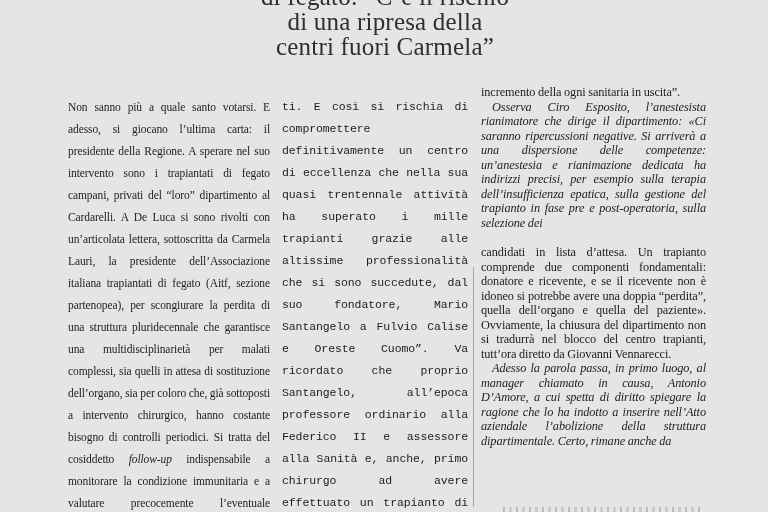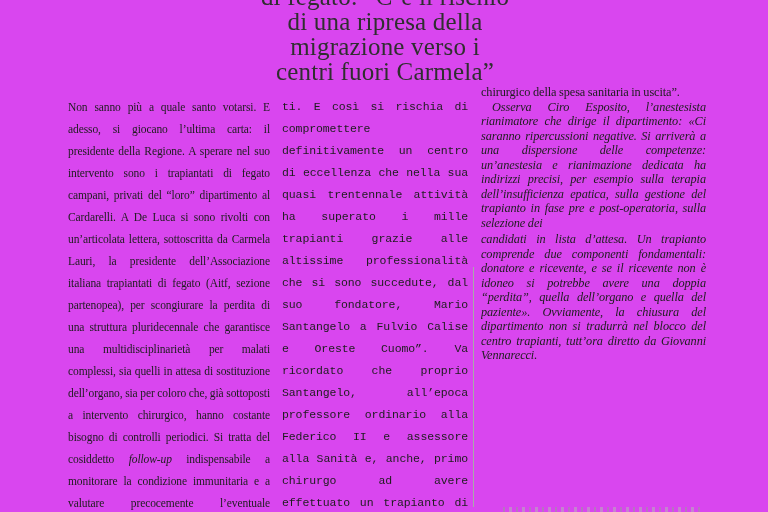--- a/index.html
+++ b/index.html
@@ -3,21 +3,21 @@
 <meta charset="utf-8">
 <style>
   html,body{margin:0;padding:0;}
   body{
     width:768px;height:512px;overflow:hidden;
     background:#ffffff;
     font-family:"Liberation Serif","DejaVu Serif",serif;
   }
   .page{
     position:relative;width:768px;height:512px;overflow:hidden;
-    background:#d946ef;color:#1e1e1e;
+    background:#e5e5e5;color:#1e1e1e;
   }
   
   .headline{
     position:absolute;left:150px;top:-16px;width:470px;
     text-align:center;color:#2f2f2f;
     font-size:25px;line-height:25px;font-weight:400;
     letter-spacing:.2px;
   }
   .headline .hl-line{white-space:nowrap;}
   
@@ -28,21 +28,21 @@
     font-size:11.5px;line-height:22px;
     letter-spacing:-0.1px;
     word-spacing:-0.3px;
     -webkit-hyphens:auto;hyphens:auto;
   }
   .col p{margin:0;}
   .col p.indent{text-indent:11px;font-style:italic;}
   .col1{left:68px;width:202px;}
   .col2{left:282px;width:186px;font-family:Liberation Mono, monospace;}
   .col3{left:481px;width:225px;top:85px;height:427px;font-size:12.3px;line-height:14.5px;}
-  .col3 .section-gap{margin-top:2px;font-style:italic;}
+  .col3 .section-gap{margin-top:15px;}
   .italic{font-style:italic;}
   
   .v-rule{
     position:absolute;left:473px;top:267px;width:1px;height:240px;
     background:#a9a9a9;
   }
   
   .clipped-remnant{
     position:absolute;left:503px;top:507px;width:200px;height:5px;
     overflow:hidden;opacity:.55;
@@ -50,35 +50,35 @@
   }
 </style>
 </head>
 <body>
 
 <div class="page">
 
   <div class="headline">
     <div class="hl-line">di fegato: “C’è il rischio</div>
     <div class="hl-line">di una ripresa della</div>
-    <div class="hl-line">migrazione verso i</div>
     <div class="hl-line">centri fuori Carmela”</div>
   </div>
 
   <div class="col col1">
     <p><span>Non sanno più a quale santo votarsi. E adesso, si giocano l’ultima carta: il presidente della Regione. A sperare nel suo intervento sono i trapiantati di fegato campani, privati del “loro” dipartimento al Cardarelli. A De Luca si sono rivolti con un’articolata lettera, sottoscritta da Carmela Lauri, la presidente dell’Associazione italiana trapiantati di fegato (Aitf, sezione partenopea), per scongiurare la perdita di una struttura pluridecennale che garantisce una multidisciplinarietà per malati complessi, sia quelli in attesa di sostituzione dell’organo, sia per coloro che, già sottoposti a intervento chirurgico, hanno costante bisogno di controlli periodici. Si tratta del cosiddetto </span><span class="italic">follow-up</span><span> indispensabile a monitorare la condizione immunitaria e a valutare precocemente l’eventuale insorgenza di rigetto.</span></p>
   </div>
 
   <div class="col col2">
     <p>ti. E così si rischia di compromettere definitivamente un centro di eccellenza che nella sua quasi trentennale attività ha superato i mille trapianti grazie alle altissime professionalità che si sono succedute, dal suo fondatore, Mario Santangelo a Fulvio Calise e Oreste Cuomo”. Va ricordato che proprio Santangelo, all’epoca professore ordinario alla Federico II e assessore alla Sanità e, anche, primo chirurgo ad avere effettuato un trapianto di fegato nel Sud, fu il promotore dell’istituzione delle strutture dipartimentali. E fu sempre lui a battersi perché il Cardarelli diventasse punto di forza per la disciplina. Al momento, sono più di 1.300 i pazienti trapiantati, oltre a quelli in attesa di trapianto. “Siamo qui a manifestarle le nostre legittime preoccupazioni”, scrive l’associazione sempre rivolgendosi a De Luca, per il timore delle “ripercussioni del provvedimento in via di adozione. Il Dipartimento, costituito da più Unità operative, specifiche e dedicate, è l’unico qualificato in Campania in grado di effettuare il trapianto di fegato”. E se non si dovesse recedere “assisteremmo di si-</p>
   </div>
 
   <div class="col col3">
-    <p>chirurgico della spesa sanitaria in uscita”.</p>
+    <p>incremento della ogni sanitaria in uscita”.</p>
     <p class="indent">Osserva Ciro Esposito, l’anestesista rianimatore che dirige il dipartimento: «Ci saranno ripercussioni negative. Si arriverà a una dispersione delle competenze: un’anestesia e rianimazione dedicata ha indirizzi precisi, per esempio sulla terapia dell’insufficienza epatica, sulla gestione del trapianto in fase pre e post-operatoria, sulla selezione dei</p>
     <p class="section-gap">candidati in lista d’attesa. Un trapianto comprende due componenti fondamentali: donatore e ricevente, e se il ricevente non è idoneo si potrebbe avere una doppia “perdita”, quella dell’organo e quella del paziente». Ovviamente, la chiusura del dipartimento non si tradurrà nel blocco del centro trapianti, tutt’ora diretto da Giovanni Vennarecci.</p>
+    <p class="indent">Adesso la parola passa, in primo luogo, al manager chiamato in causa, Antonio D’Amore, a cui spetta di diritto spiegare la ragione che lo ha indotto a inserire nell’Atto aziendale l’abolizione della struttura dipartimentale. Certo, rimane anche da</p>
   </div>
 
   <div class="v-rule"></div>
 
   <div class="clipped-remnant"></div>
 
 </div>
 
 </body></html>

